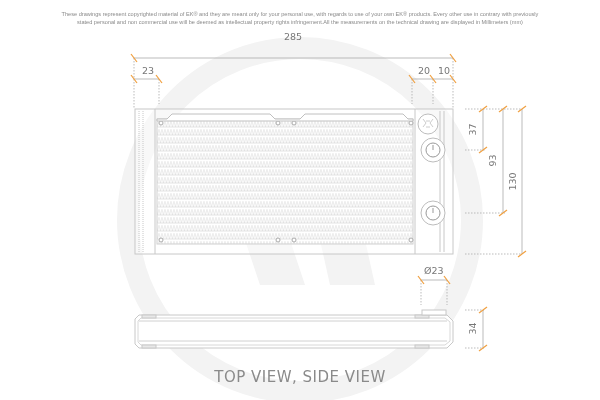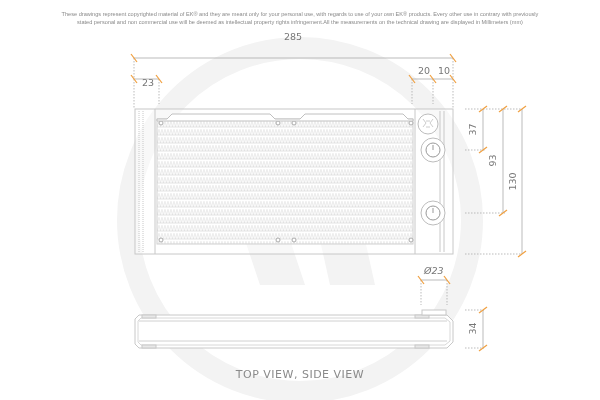--- a/index.html
+++ b/index.html
@@ -12,21 +12,21 @@
     }
     .disclaimer span { display: block; }
     svg.drawing { position: absolute; left: 0; top: 0; }
     .dim-label {
       position: absolute; font-size: 9.5px; color: #777777;
       font-family: "DejaVu Sans", sans-serif; white-space: nowrap;
     }
     .rot { transform: rotate(-90deg); transform-origin: center center; }
     .caption {
       position: absolute; left: 0; top: 368px; width: 600px; text-align: center;
-      font-size: 11px; letter-spacing: 0.5px; color: #8a8a8a;
+      font-size: 15px; letter-spacing: 0.5px; color: #8a8a8a;
       font-family: "DejaVu Sans", sans-serif;
     }
   </style>
 </head>
 <body>
 
 <div class="disclaimer">
   <span>These drawings represent copyrighted material of EK® and they are meant only for your personal use, with regards to use of  your own EK® products. Every other use in contrary with previously</span>
   <span>stated personal and non commercial use will be deemed as intellectual property rights infringement.All the measurements on the technical drawing are displayed in Millimeters (mm)</span>
 </div>
@@ -168,22 +168,22 @@
 
   <defs>
     <pattern id="finPattern" x="0" y="0" width="3" height="8" patternUnits="userSpaceOnUse">
       <rect width="3" height="8" fill="#ffffff"></rect>
       <path d="M0,1 L1.5,7 L3,1" stroke="#dddddd" stroke-width="0.6" fill="none"></path>
     </pattern>
   </defs>
 </svg>
 
 <div class="dim-label" style="left:284px; top:31px;">285</div>
-<div class="dim-label" style="left:142px; top:77px;">23</div>
+<div class="dim-label" style="left:142px; top:65px;">23</div>
 <div class="dim-label" style="left:418px; top:65px;">20</div>
 <div class="dim-label" style="left:438px; top:65px;">10</div>
 <div class="dim-label rot" style="left:466px; top:124px;">37</div>
 <div class="dim-label rot" style="left:486px; top:155px;">93</div>
 <div class="dim-label rot" style="left:503px; top:176px;">130</div>
-<div class="dim-label" style="left:424px; top:265px;font-style:italic;">Ø23</div>
+<div class="dim-label" style="left:424px; top:265px;">Ø23</div>
 <div class="dim-label rot" style="left:466px; top:323px;">34</div>
 
 <div class="caption">TOP VIEW, SIDE VIEW</div>
 
 </body></html>

